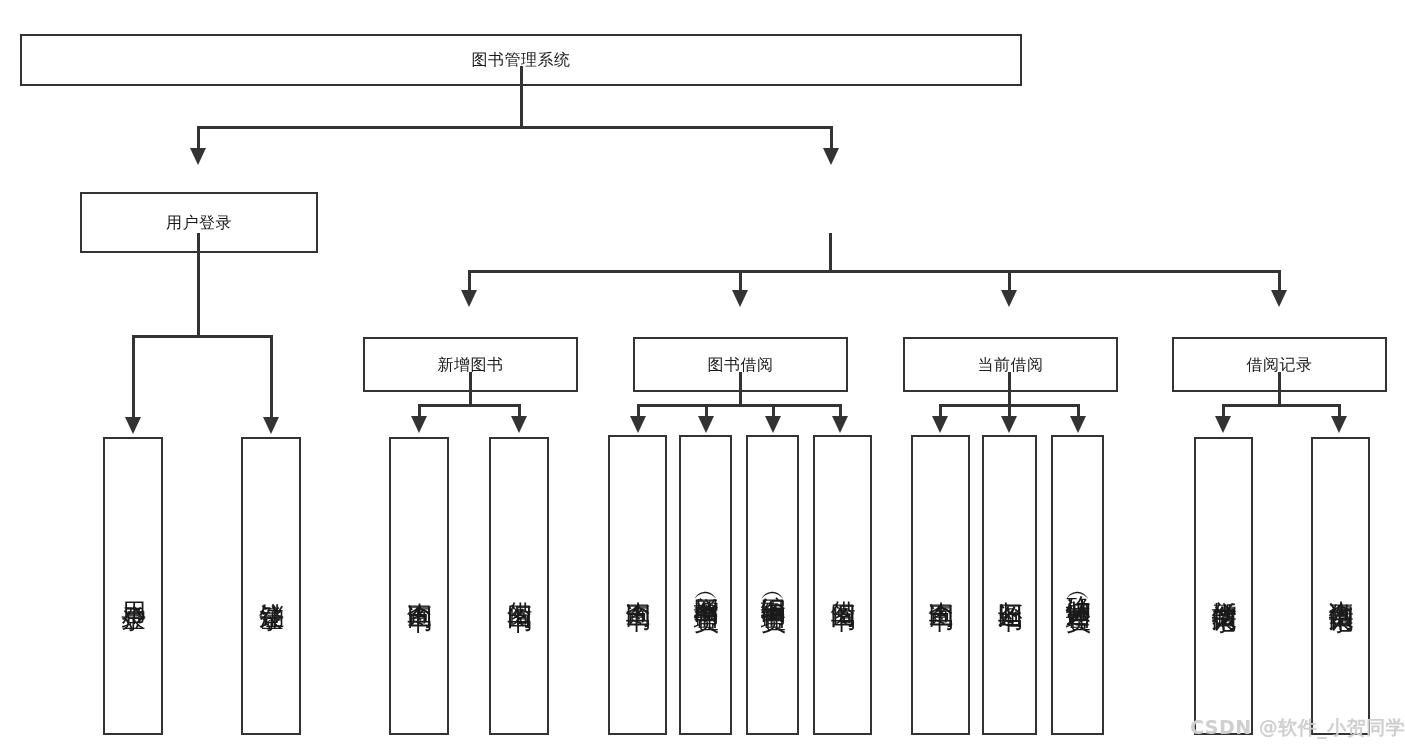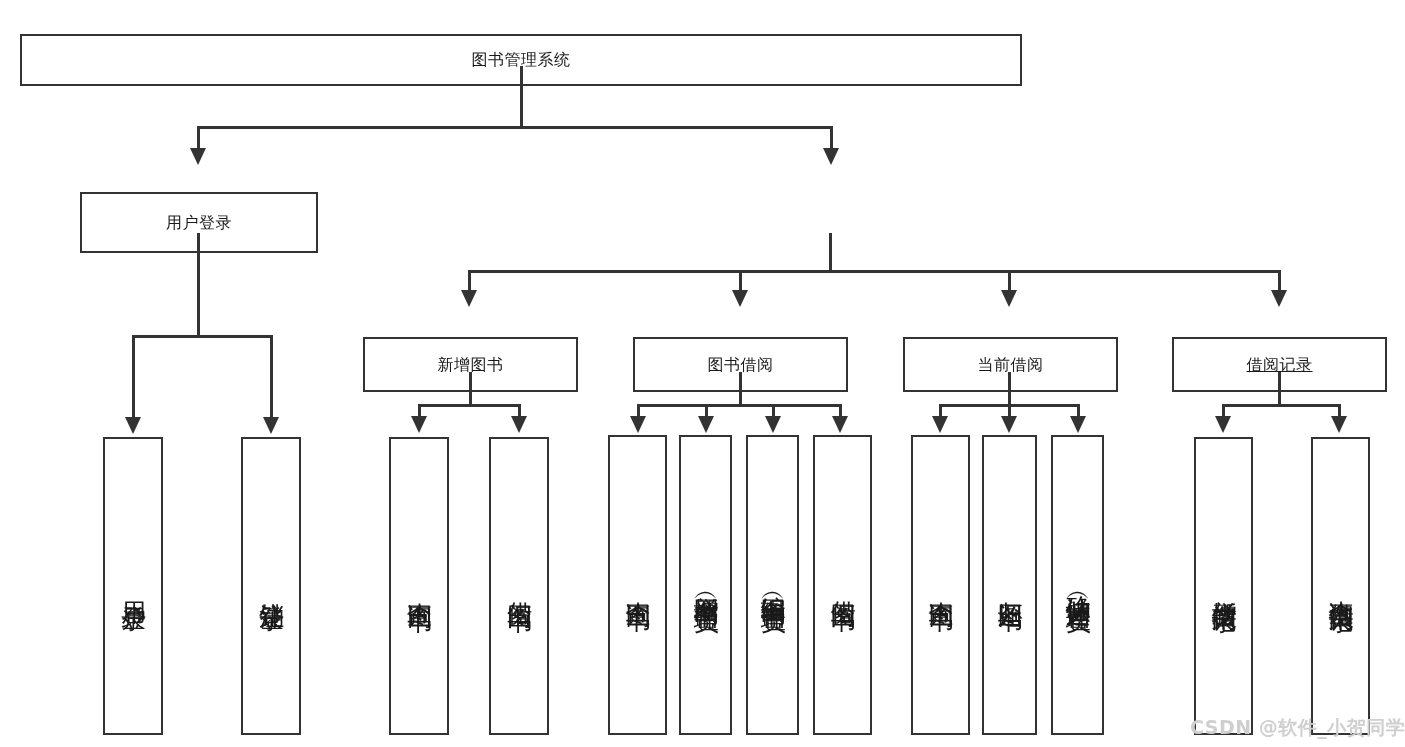--- a/index.html
+++ b/index.html
@@ -121,21 +121,21 @@
 
   <div class="node horiz" style="left:363px; top:317px; width:215px; height:55px;">
     <span>新增图书</span>
   </div>
   <div class="node horiz" style="left:633px; top:317px; width:215px; height:55px;">
     <span>图书借阅</span>
   </div>
   <div class="node horiz" style="left:903px; top:317px; width:215px; height:55px;">
     <span>当前借阅</span>
   </div>
-  <div class="node horiz" style="left:1172px; top:317px; width:215px; height:55px;text-decoration:underline;">
+  <div class="node horiz" style="left:1172px; top:317px; width:215px; height:55px;">
     <span>借阅记录</span>
   </div>
 
   <div class="vline" style="left:469px; top:372px; height:34px;"></div>
   <div class="hline" style="left:418px; top:404px; width:103px;"></div>
   <div class="vline" style="left:418px; top:404px; height:14px;"></div>
   <div class="vline" style="left:518px; top:404px; height:14px;"></div>
   <div class="arrow" style="left:411px; top:416px;"></div>
   <div class="arrow" style="left:511px; top:416px;"></div>
 

